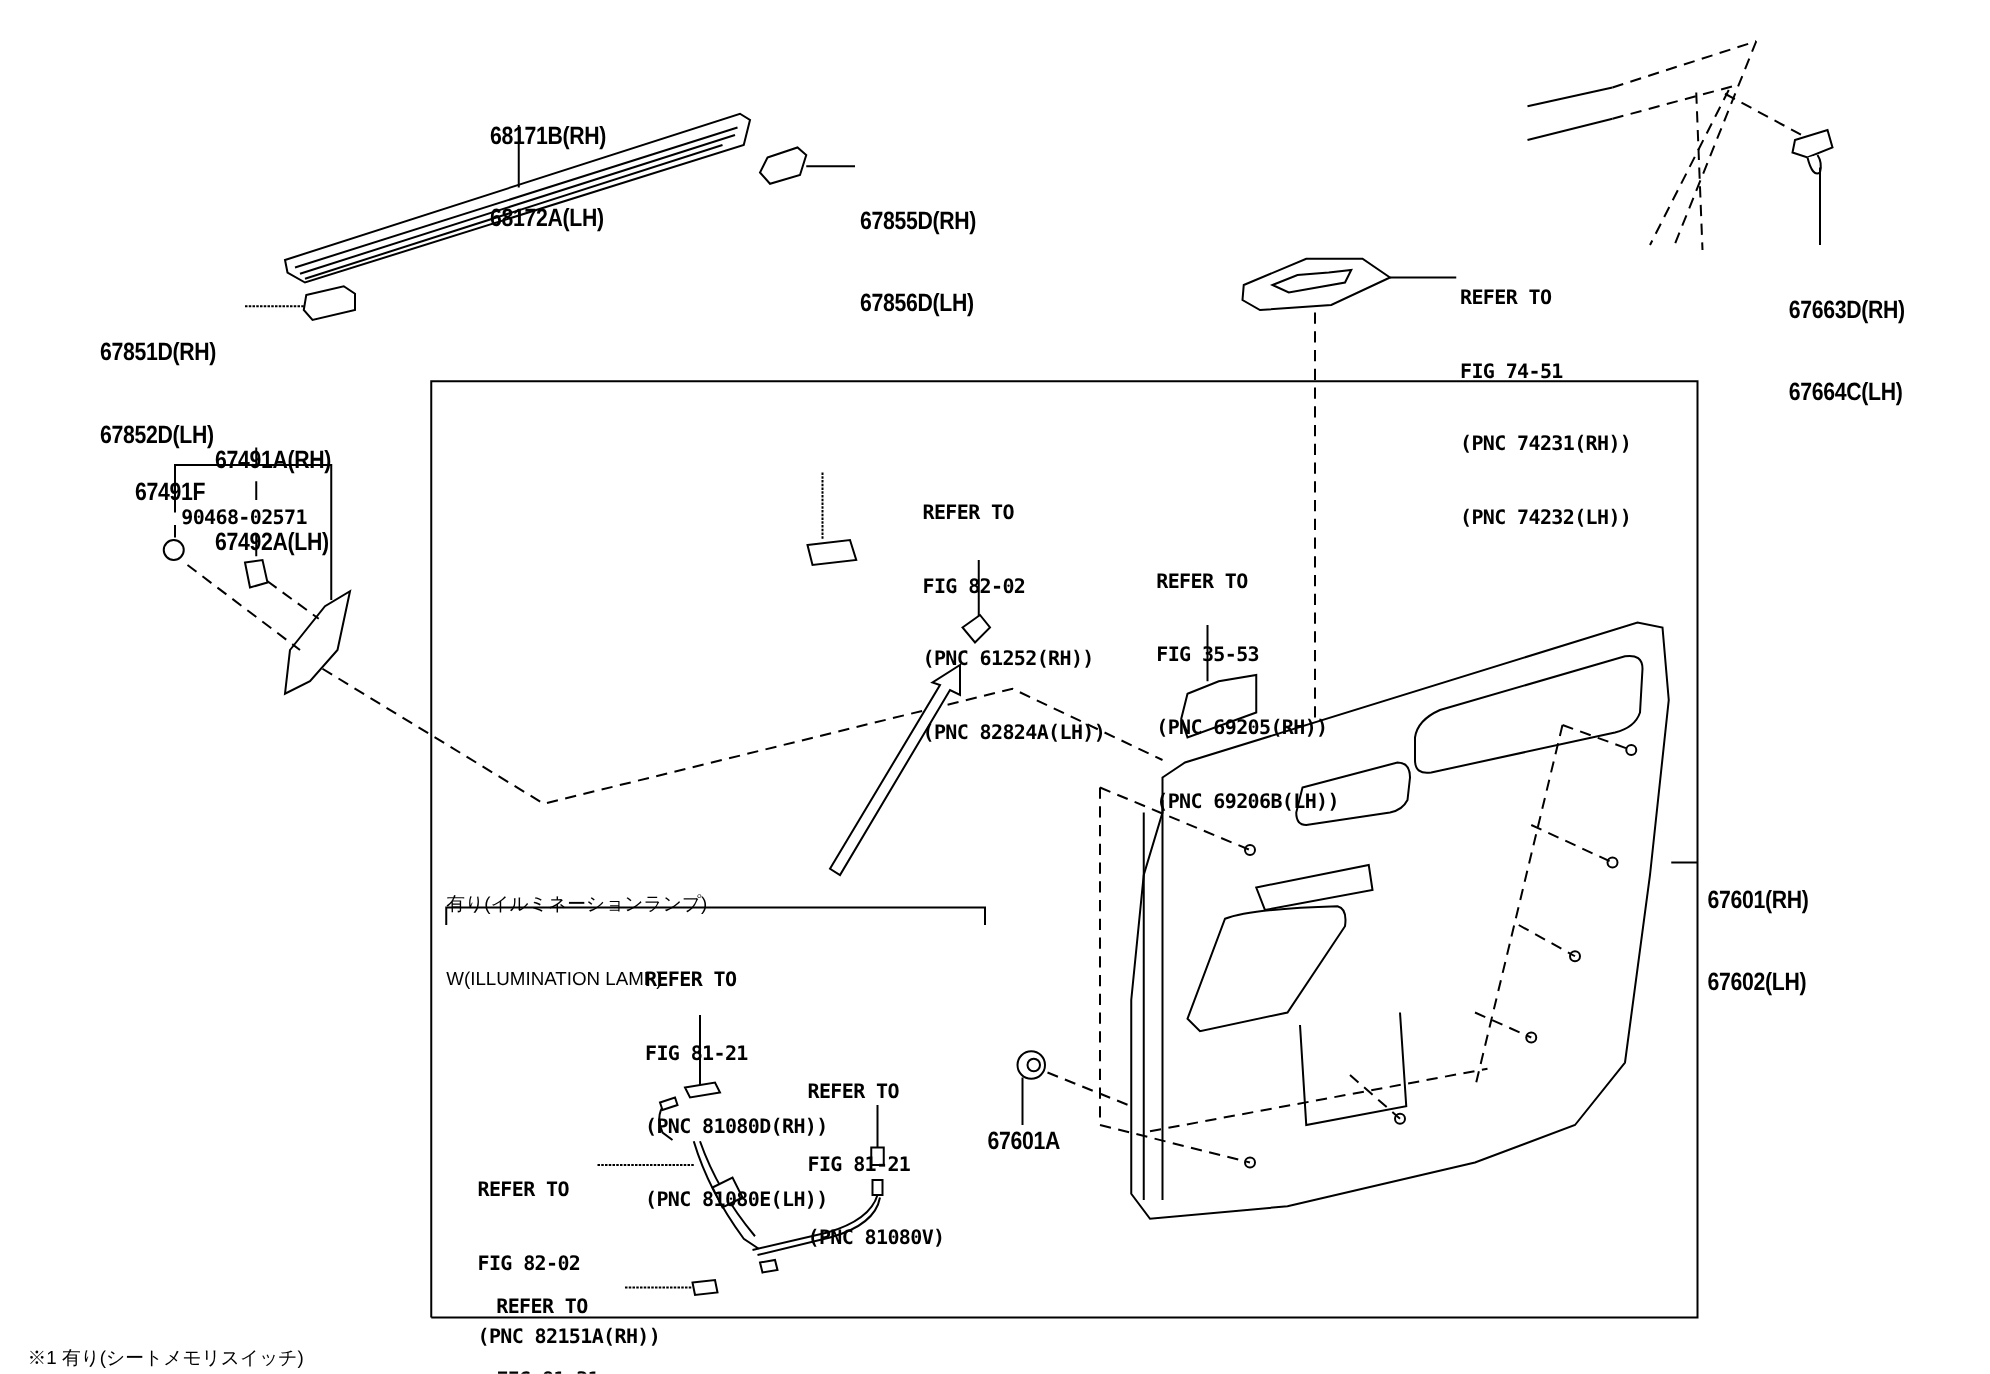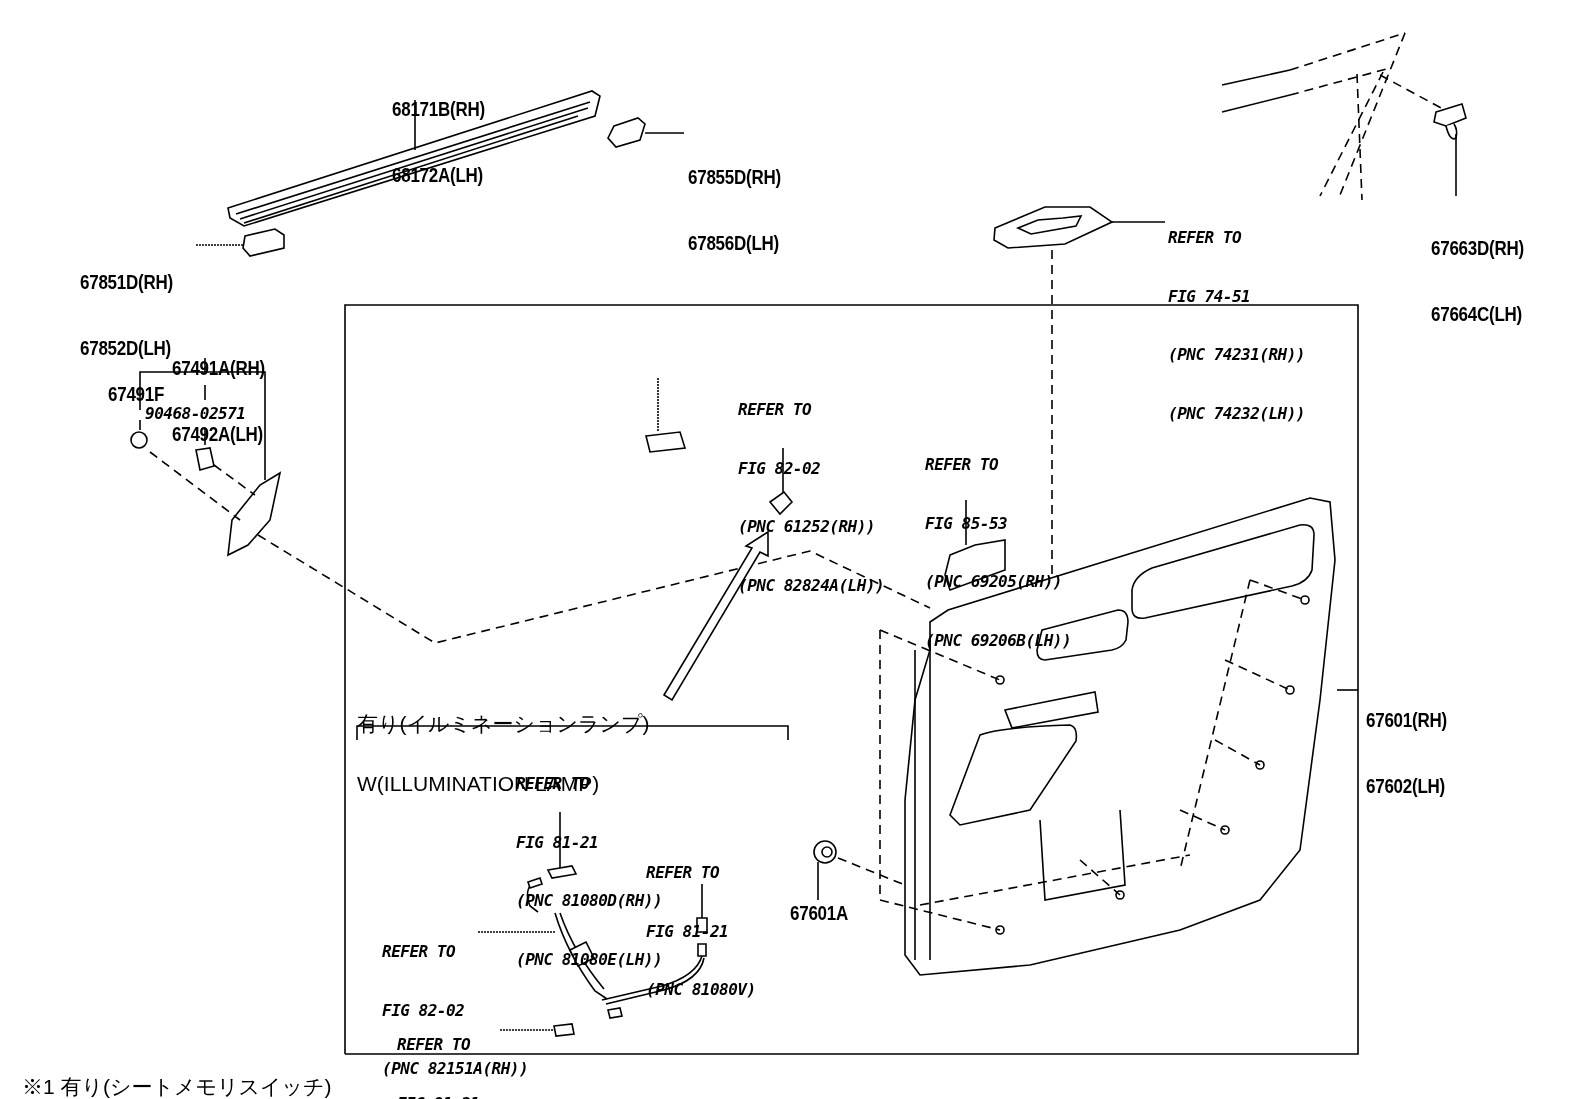--- a/index.html
+++ b/index.html
@@ -1,21 +1,21 @@
 <!DOCTYPE html>
 <html><head>
 <meta charset="utf-8">
 <style>
   html, body { margin: 0; padding: 0; background: #ffffff; }
   body { width: 1592px; height: 1099px; position: relative; overflow: hidden; font-family: "DejaVu Sans Mono", monospace; color: #000; }
   #diagram { position: absolute; left: 0; top: 0; width: 1344px; height: 1099px; }
   .lbl { position: absolute; font-family: "DejaVu Sans Mono", monospace; font-weight: bold; font-size: 18px; line-height: 20px; white-space: pre; letter-spacing: -0.5px; }
   .pn { font-family: "Liberation Sans", sans-serif; font-weight: bold; font-size: 20px; line-height: 22px; transform: scaleX(0.85); transform-origin: left top; letter-spacing: -0.3px; }
-  .ref { font-size: 16px; line-height: 19.5px; font-style: italic; }
-  .note { position: absolute; font-family: "Liberation Sans", sans-serif; font-size: 21px; line-height: 20px; white-space: pre; }
+  .ref { font-size: 16px; line-height: 19.5px; }
+  .note { position: absolute; font-family: "Liberation Sans", sans-serif; font-size: 15px; line-height: 20px; white-space: pre; }
   .line { display: block; }
   svg .s { stroke: #000; fill: none; stroke-width: 1.6; }
   svg .d { stroke: #000; fill: none; stroke-width: 1.6; stroke-dasharray: 9 6; }
   svg .f { fill: #fff; stroke: #000; stroke-width: 1.6; }
 </style>
 </head>
 <body>
 
 <div id="diagram">
 
@@ -202,21 +202,21 @@
 
 <div class="lbl ref" style="left:738px;top:361px;">
   <span class="line">REFER TO</span>
   <span class="line">FIG 82-02</span>
   <span class="line">(PNC 61252(RH))</span>
   <span class="line">(PNC 82824A(LH))</span>
 </div>
 
 <div class="lbl ref" style="left:925px;top:416px;">
   <span class="line">REFER TO</span>
-  <span class="line">FIG 85-53</span>
+  <span class="line">FIG 35-53</span>
   <span class="line">(PNC 69205(RH))</span>
   <span class="line">(PNC 69206B(LH))</span>
 </div>
 
 <div class="note" style="left:357px;top:674px;">
   <span class="line">有り(イルミネーションランプ)</span>
   <span class="line">W(ILLUMINATION LAMP)</span>
 </div>
 
 <div class="lbl ref" style="left:516px;top:735px;">

